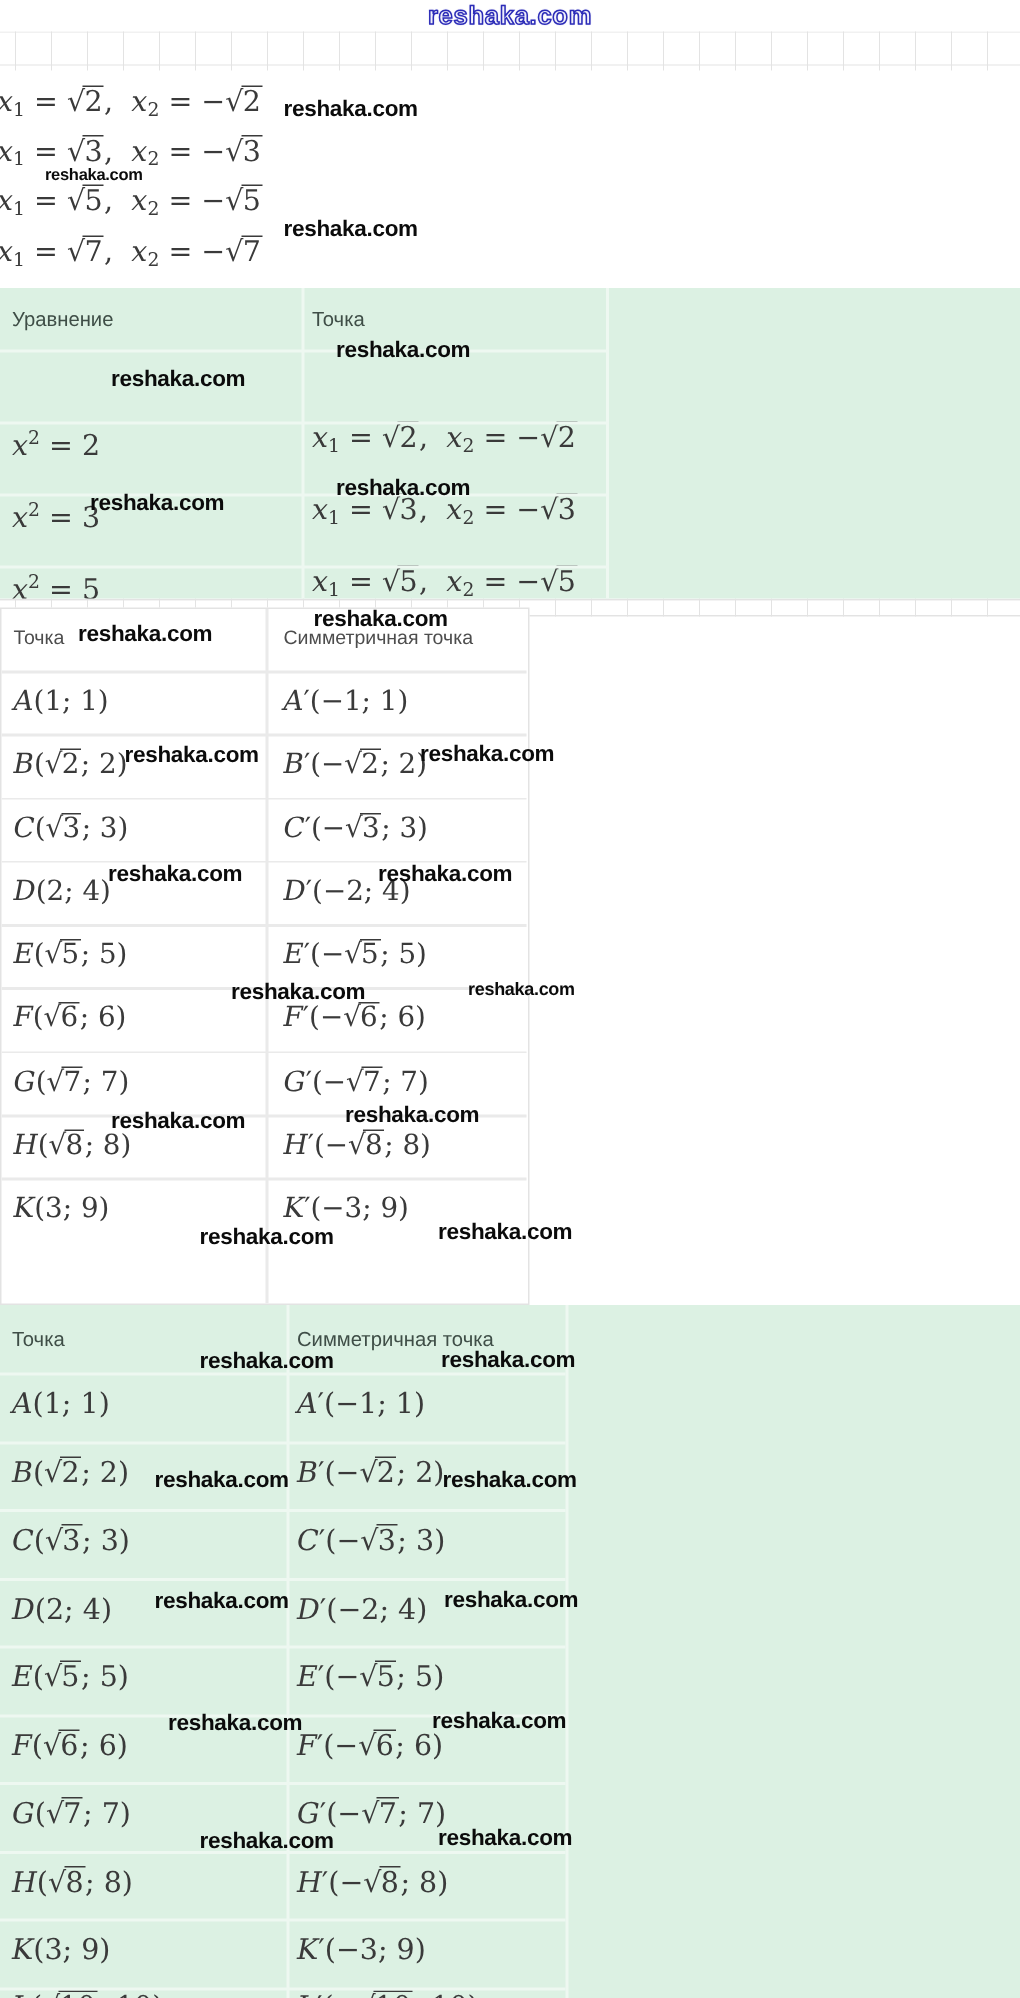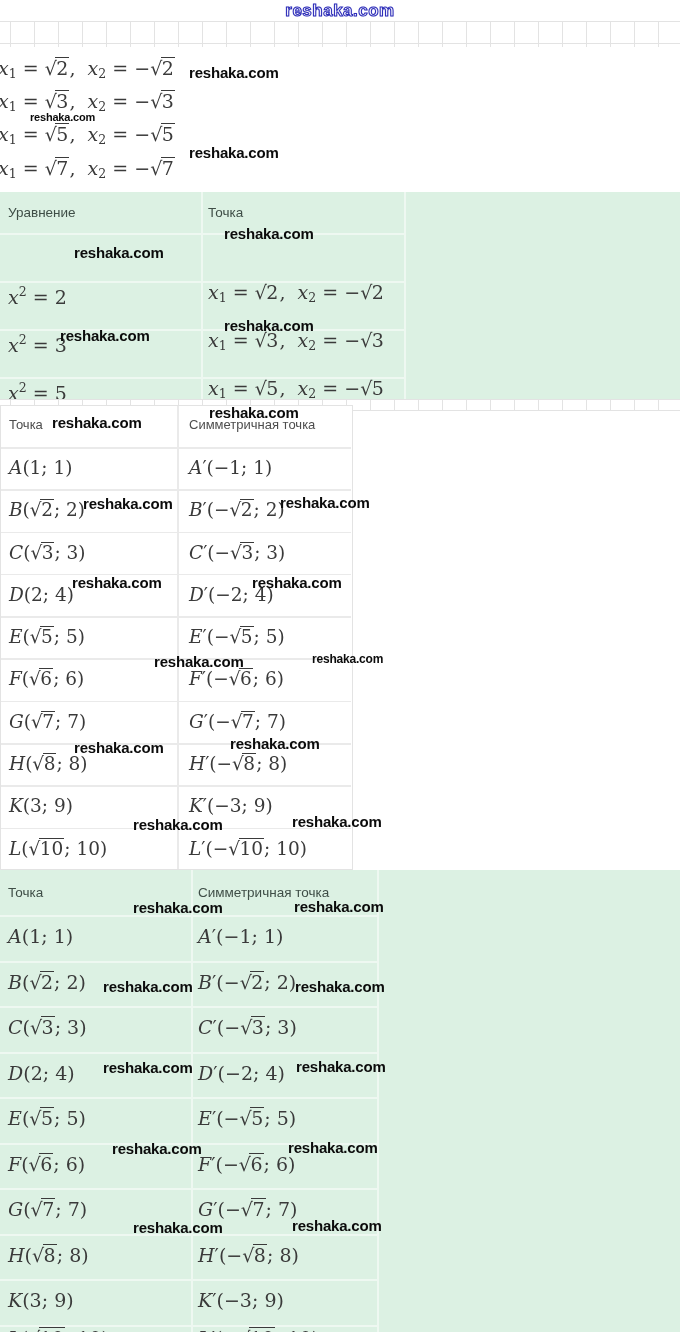--- a/index.html
+++ b/index.html
@@ -183,25 +183,20 @@
       </div>
       <div class="trow">
         <i class="sep" style="top: 0px;"></i>
         <span class="cell c1 math"><span class="mit">H</span>(<span class="msqrt"><span>√</span><span class="mrand">8</span></span>; 8)</span>
         <span class="cell c2 math"><span class="mit">H</span>′(−<span class="msqrt"><span>√</span><span class="mrand">8</span></span>; 8)</span>
       </div>
       <div class="trow">
         <i class="sep" style="top: 0px;"></i>
         <span class="cell c1 math"><span class="mit">K</span>(3; 9)</span>
         <span class="cell c2 math"><span class="mit">K</span>′(−3; 9)</span>
-      </div>
-      <div class="trow">
-        <i class="sep" style="top: 0px;"></i>
-        <span class="cell c1 math"><span class="mit">L</span>(<span class="msqrt"><span>√</span><span class="mrand">10</span></span>; 10)</span>
-        <span class="cell c2 math"><span class="mit">L</span>′(−<span class="msqrt"><span>√</span><span class="mrand">10</span></span>; 10)</span>
       </div>
     </div>
 </div>
 
 <div class="tbl green" id="t3">
   <div class="vline v1"></div>
   <div class="vline v2"></div>
   <div class="hdr">
     <span class="hdr-label" style="left:8px">Точка</span>
     <span class="hdr-label" style="left:198px">Симметричная точка</span>

